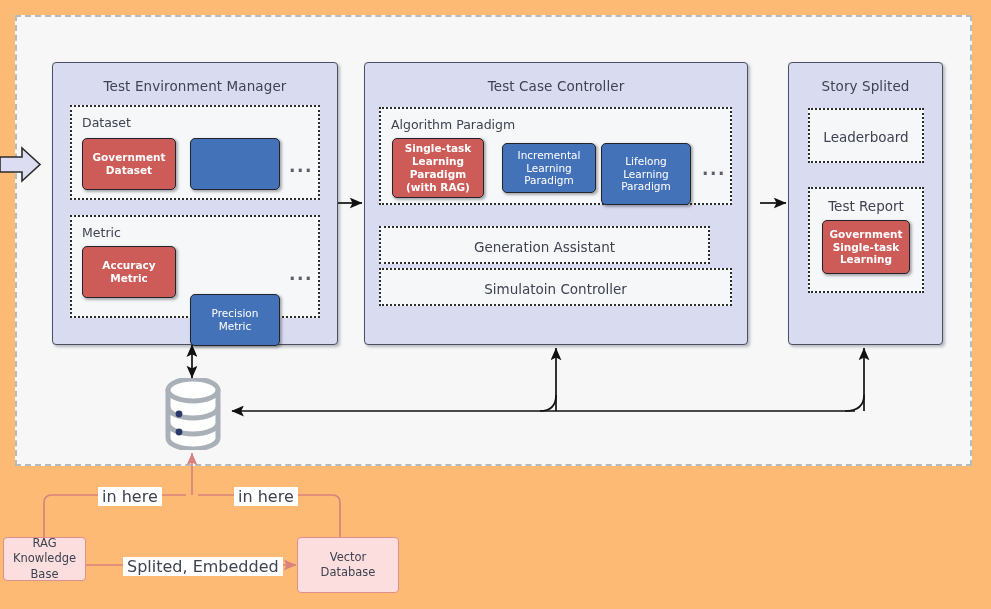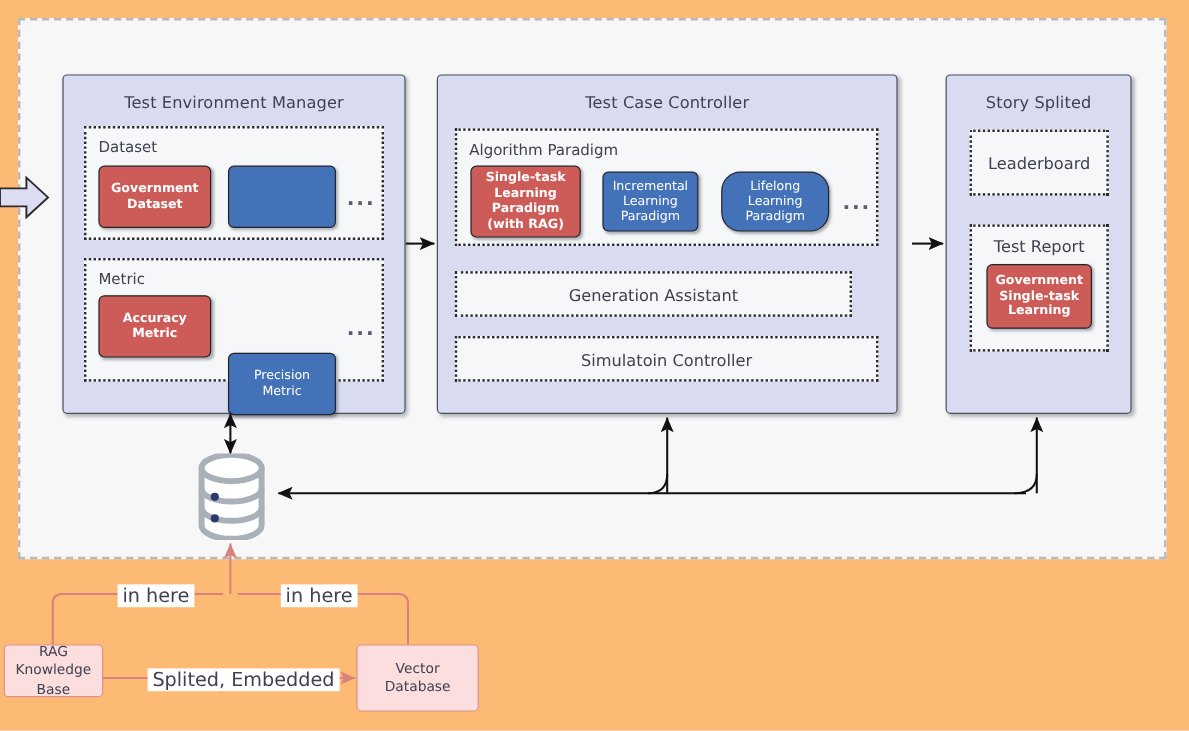--- a/index.html
+++ b/index.html
@@ -228,37 +228,37 @@
 
   <div class="group" style="left:379px; top:107px; width:353px; height:98px;">
     <div class="group-label" style="top:8px;">Algorithm Paradigm</div>
   </div>
   <div class="chip red" style="left:392px; top:138px; width:92px; height:60px;">
     <span style="white-space:pre-line;">Single-task
 Learning
 Paradigm
 (with RAG)</span>
   </div>
-  <div class="chip blue" style="left:502px; top:143px; width:80px; height:50px;">
+  <div class="chip blue" style="left:502px; top:143px; width:94px; height:50px;">
     <span style="white-space:pre-line;">Incremental
 Learning
 Paradigm</span>
   </div>
-  <div class="chip blue" style="left:601px; top:143px; width:90px; height:50px;border-radius:16px;">
+  <div class="chip blue" style="left:601px; top:143px; width:90px; height:62px;">
     <span style="white-space:pre-line;">Lifelong
 Learning
 Paradigm</span>
   </div>
   <div class="ellipsis" style="left:702px; top:161px;">...</div>
 
   <div class="group" style="left:379px; top:226px; width:331px; height:38px;">
     <div class="group-center-label" style="top:11px;">Generation Assistant</div>
   </div>
 
-  <div class="group" style="left:379px; top:280px; width:353px; height:38px;">
+  <div class="group" style="left:379px; top:268px; width:353px; height:38px;">
     <div class="group-center-label" style="top:11px;">Simulatoin Controller</div>
   </div>
 
   <div class="panel" style="left:788px; top:62px; width:155px; height:283px;">
     <div class="panel-title" style="top:15px;">Story Splited</div>
   </div>
 
   <div class="group" style="left:808px; top:108px; width:116px; height:55px;">
     <div class="group-center-label" style="top:19px;">Leaderboard</div>
   </div>

